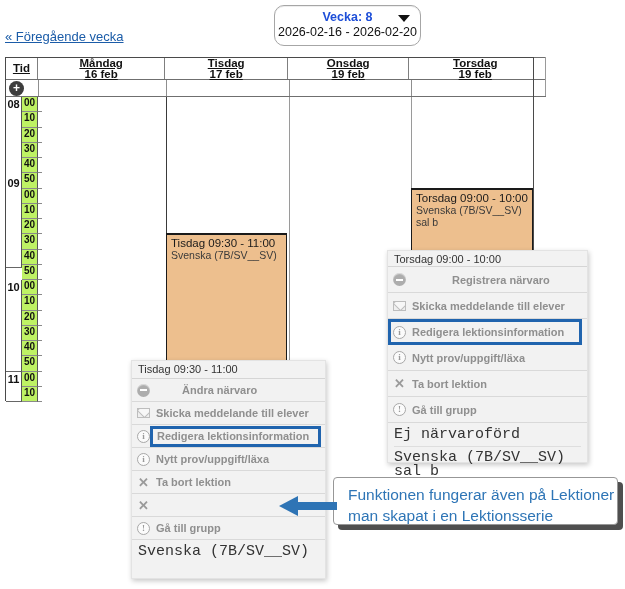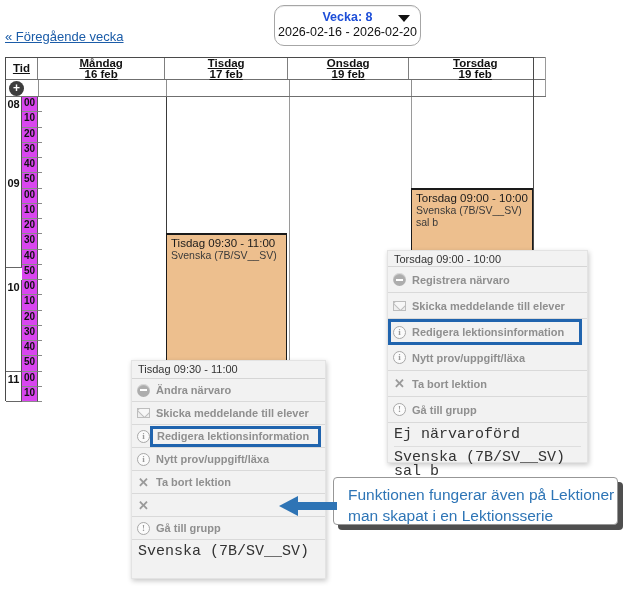--- a/index.html
+++ b/index.html
@@ -32,21 +32,21 @@
   .plus-icon { position:absolute; left:3px; top:1px; width:15px; height:15px; border-radius:50%;
                background:#3d3d3d; color:#fff; font-size:12px; font-weight:bold; line-height:14px;
                text-align:center; cursor:pointer; }
   .plus-icon::before { content:"+"; }
   .schedule-body { position:relative; height:305px; }
   .hour-cell { position:absolute; left:0; width:16px; border-right:1px solid #555;
                border-bottom:1px solid #666; font-size:11px; font-weight:bold; color:#111;
                text-align:center; padding-top:1px; background:#fff; }
   .minute-cell { position:absolute; left:16px; width:16px; border-right:1px solid #555;
                  border-bottom:1px solid #8a8a8a; font-size:10px; font-weight:bold; color:#111;
-                 text-align:center; background:#d946ef; }
+                 text-align:center; background:#bef264; }
   .minute-cell::after { content:""; position:absolute; right:-5px; bottom:-1px; width:4px;
                         border-bottom:1px solid #8a8a8a; }
   .body-vline { position:absolute; top:0; bottom:0; width:1px; background:#9a9a9a; }
   .body-vline.dark { background:#3a3a3a; }
   .stub-line { position:absolute; height:1px; background:#6f6f6f; }
   .stub-vline { position:absolute; width:1px; background:#9a9a9a; }
 
   
   .event { position:absolute; background:var(--event-bg,#edbf8e); border:1px solid #1a1a1a;
            border-top-width:2px; padding:2px 3px 0 4px; overflow:hidden; cursor:pointer; }
@@ -187,21 +187,21 @@
       </div>
       <div class="event" style="left: 411px; top: 188px; width: 122px; height: 91px;">
         <div class="event-title">Torsdag 09:00 - 10:00</div>
         <div class="event-sub">Svenska (7B/SV__SV)</div>
         <div class="event-sub">sal b</div>
       </div>
     </div>
   <div id="menus-layer">
       <div class="menu" style="left: 131px; top: 360px; width: 195px; height: 219px; z-index: 20;">
         <div class="menu-header" style="height: 18px;">Tisdag 09:30 - 11:00</div>
-        <div class="menu-item" style="height: 23px;">
+        <div class="menu-item" style="height: 23px; gap: 26px;">
           <div class="attendance-icon"></div>
           <div class="label">Ändra närvaro</div>
         </div>
         <div class="menu-item" style="height: 23px;">
           <div class="envelope-icon"></div>
           <div class="label">Skicka meddelande till elever</div>
         </div>
         <div class="menu-item" style="height: 23px;">
           <div class="round-glyph">i</div>
           <div class="blue-box-label">
@@ -222,21 +222,21 @@
         <div class="menu-item" style="height: 23px;">
           <div class="round-glyph">!</div>
           <div class="label">Gå till grupp</div>
         </div>
         <div class="menu-footer">
           <div class="menu-footer-line">Svenska (7B/SV__SV)</div>
         </div>
       </div>
       <div class="menu" style="left: 387px; top: 250px; width: 201px; height: 213px; z-index: 20;">
         <div class="menu-header" style="height: 16px;">Torsdag 09:00 - 10:00</div>
-        <div class="menu-item" style="height: 26px;">
+        <div class="menu-item" style="height: 26px; gap: 40px;">
           <div class="attendance-icon"></div>
           <div class="label">Registrera närvaro</div>
         </div>
         <div class="menu-item" style="height: 26px;">
           <div class="envelope-icon"></div>
           <div class="label">Skicka meddelande till elever</div>
         </div>
         <div class="menu-item blue-box-row" style="height: 26px;">
           <div class="round-glyph">i</div>
           <div class="label">Redigera lektionsinformation</div>

